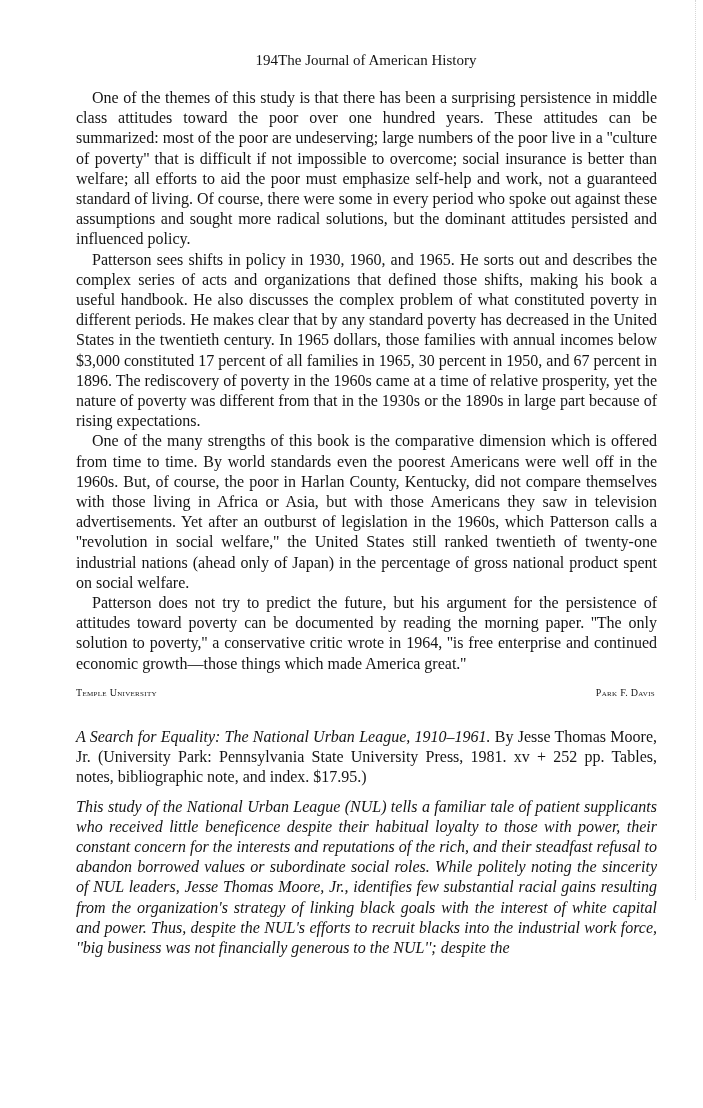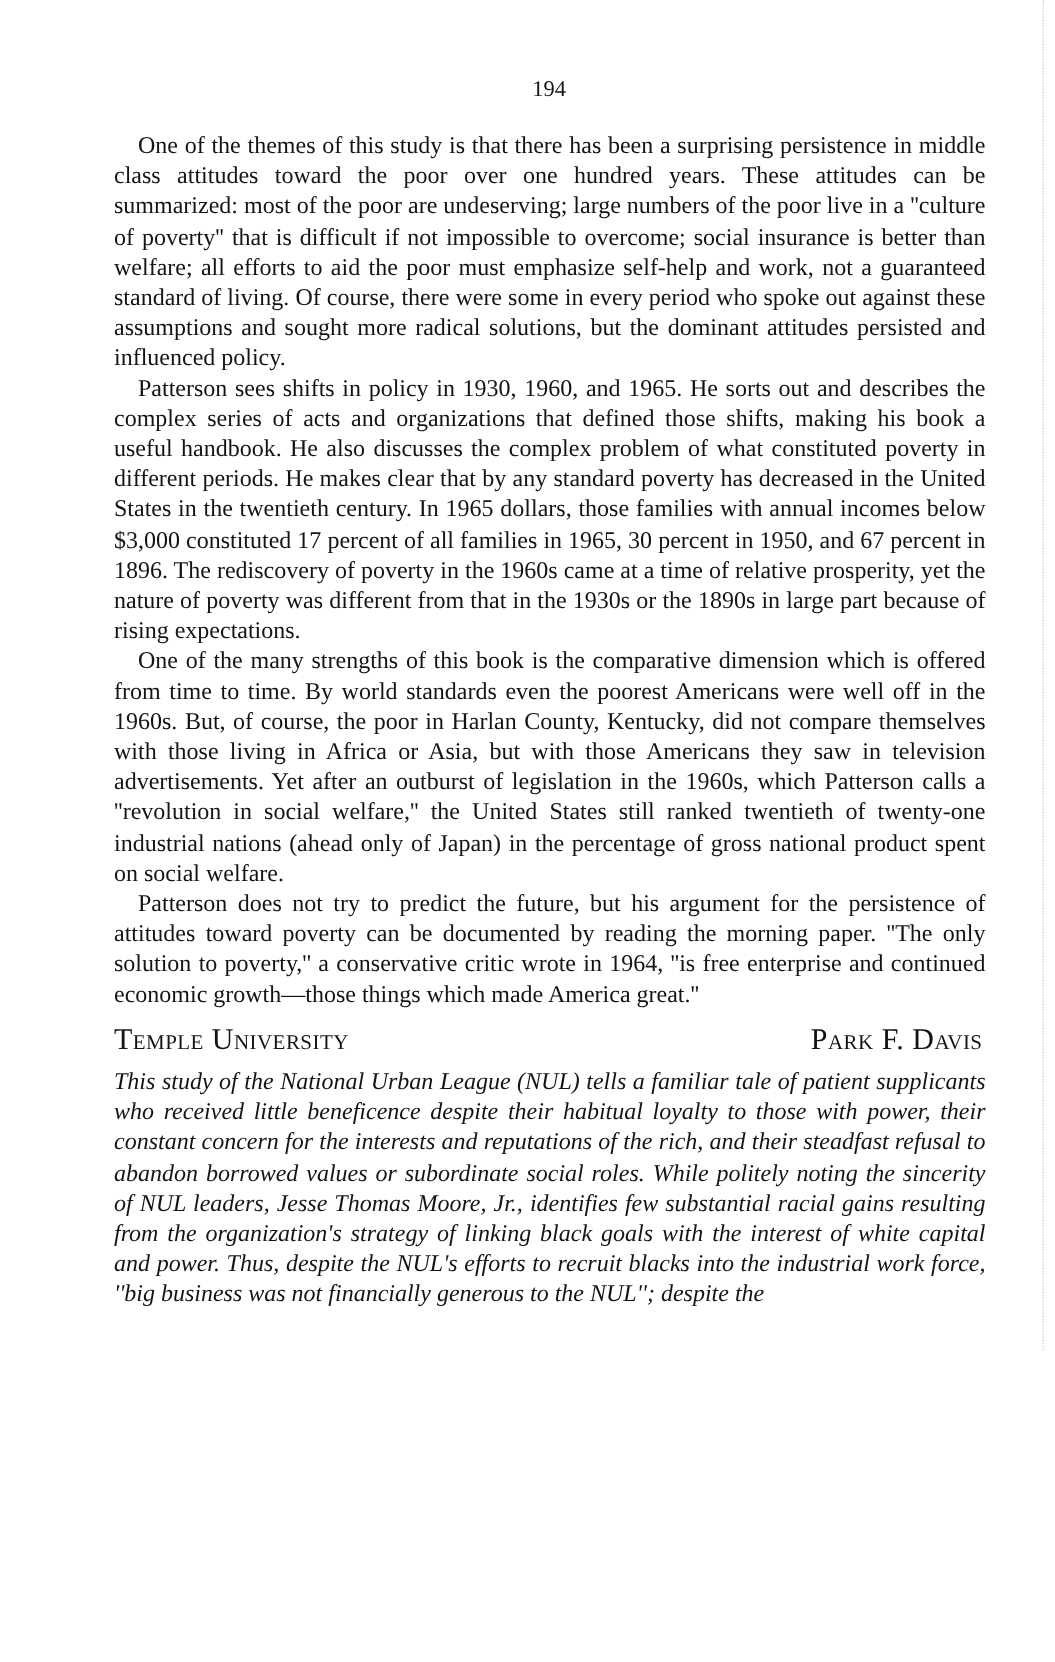--- a/index.html
+++ b/index.html
@@ -19,21 +19,21 @@
     }
     .folio { margin-left: -1px; }
     .body-text {
       margin-top: 18px;
       font-size: 16px; line-height: 20.2px;
       text-align: justify; hyphens: manual;
     }
     .body-text p { margin: 0; text-indent: 16px; }
     .signature {
       display: flex; justify-content: space-between;
-      font-variant: small-caps; font-size: 20px; letter-spacing: 0.3px;
+      font-variant: small-caps; font-size: 10px; letter-spacing: 0.3px;
       margin-top: 9px; line-height: 20px;
     }
     .signature .author { margin-right: 2px; }
     .citation {
       margin-top: 24px; font-size: 16px; line-height: 20.2px;
       text-align: justify;
     }
     .citation .title { font-style: italic; }
     .review-text {
       margin-top: 9px; font-size: 16px; line-height: 20.2px;
@@ -43,32 +43,34 @@
   </style>
 </head>
 <body>
 
 <div class="scan-edge"></div>
 
 <div class="page">
 
   <div class="running-head">
     <span class="folio">194</span>
+    <span>The Journal of American History</span>
   </div>
 
   <div class="body-text">
     <p>One of the themes of this study is that there has been a surprising per­sistence in middle class attitudes toward the poor over one hundred years. These attitudes can be summarized: most of the poor are undeserving; large numbers of the poor live in a ''culture of poverty'' that is difficult if not im­possible to overcome; social insurance is better than welfare; all efforts to aid the poor must emphasize self-help and work, not a guaranteed standard of liv­ing. Of course, there were some in every period who spoke out against these assumptions and sought more radical solutions, but the dominant attitudes persisted and influenced policy.</p>
     <p>Patterson sees shifts in policy in 1930, 1960, and 1965. He sorts out and describes the complex series of acts and organizations that defined those shifts, making his book a useful handbook. He also discusses the complex problem of what constituted poverty in different periods. He makes clear that by any stan­dard poverty has decreased in the United States in the twentieth century. In 1965 dollars, those families with annual incomes below $3,000 constituted 17 percent of all families in 1965, 30 percent in 1950, and 67 percent in 1896. The rediscovery of poverty in the 1960s came at a time of relative prosperity, yet the nature of poverty was different from that in the 1930s or the 1890s in large part because of rising expectations.</p>
     <p>One of the many strengths of this book is the comparative dimension which is offered from time to time. By world standards even the poorest Americans were well off in the 1960s. But, of course, the poor in Harlan County, Kentucky, did not compare themselves with those living in Africa or Asia, but with those Americans they saw in television advertisements. Yet after an outburst of legislation in the 1960s, which Patterson calls a ''revolution in social wel­fare,'' the United States still ranked twentieth of twenty-one industrial na­tions (ahead only of Japan) in the percentage of gross national product spent on social welfare.</p>
     <p>Patterson does not try to predict the future, but his argument for the per­sistence of attitudes toward poverty can be documented by reading the morn­ing paper. ''The only solution to poverty,'' a conservative critic wrote in 1964, ''is free enterprise and continued economic growth—those things which made America great.''</p>
   </div>
 
   <div class="signature">
     <span>Temple University</span>
     <span class="author">Park F. Davis</span>
   </div>
 
+  <div class="citation"><span class="title">A Search for Equality: The National Urban League, 1910–1961.</span><span> By Jesse Thomas Moore, Jr. (University Park: Pennsylvania State University Press, 1981. xv + 252 pp. Tables, notes, bibliographic note, and index. $17.95.)</span></div>
 
   <div class="review-text">
     <p>This study of the National Urban League (NUL) tells a familiar tale of patient supplicants who received little beneficence despite their habitual loyalty to those with power, their constant concern for the interests and reputations of the rich, and their steadfast refusal to abandon borrowed values or subordinate social roles. While politely noting the sincerity of NUL leaders, Jesse Thomas Moore, Jr., identifies few substantial racial gains resulting from the organiza­tion's strategy of linking black goals with the interest of white capital and power. Thus, despite the NUL's efforts to recruit blacks into the industrial work force, ''big business was not financially generous to the NUL''; despite the</p>
   </div>
 
 </div>
 
 </body></html>

